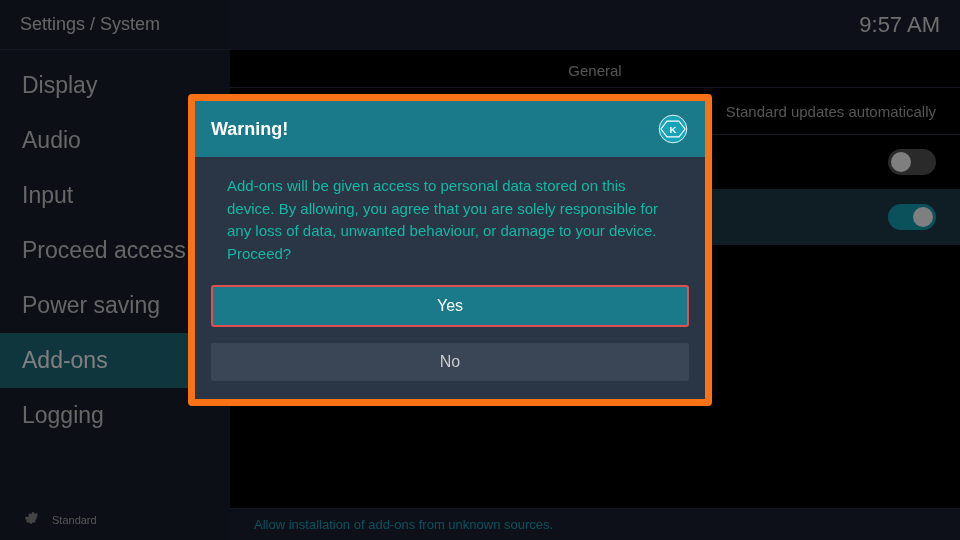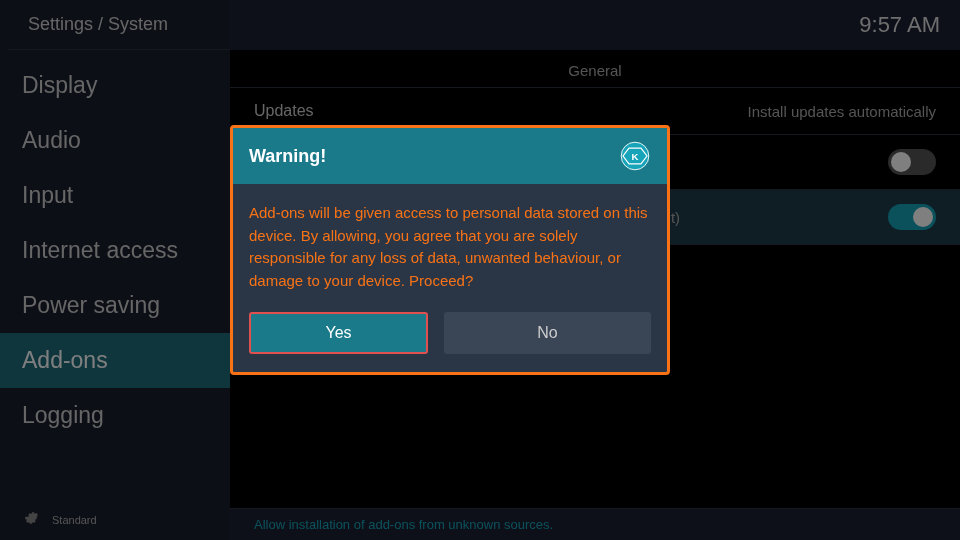--- a/index.html
+++ b/index.html
@@ -23,21 +23,20 @@
       display: flex;
       flex-direction: column;
     }
 
     .sidebar-title {
       padding: 14px 20px;
       font-size: 18px;
       color: #ccc;
       border-bottom: 1px solid #2a3040;
       background: #1a1f2e;
-      margin-left: 8px;
     }
 
     .sidebar-nav {
       flex: 1;
       display: flex;
       flex-direction: column;
       padding-top: 8px;
     }
 
     .sidebar-item {
@@ -177,22 +176,22 @@
       position: absolute;
       top: 0; left: 0; right: 0; bottom: 0;
       background: rgba(0,0,0,0.5);
       display: flex;
       align-items: center;
       justify-content: center;
     }
 
     .dialog {
       background: #2a3545;
-      border: 3px solid #f97316;
-      width: 440px;
+      border: 7px solid #f97316;
+      width: 524px;
       border-radius: 4px;
       overflow: hidden;
       position: relative;
       top: -20px;
       left: -30px;
     }
 
     .dialog-header {
       background: #1a7a8a;
       padding: 12px 16px;
@@ -214,30 +213,31 @@
       align-items: center;
       justify-content: center;
     }
 
     .kodi-logo svg {
       width: 30px;
       height: 30px;
     }
 
     .dialog-body {
-      padding: 18px 16px 20px;
+      padding: 18px 32px 20px;
       font-size: 15px;
       line-height: 1.5;
-      color: #f97316;
+      color: #14b8a6;
     }
 
     .dialog-buttons {
       display: flex;
       padding: 0 16px 18px;
       gap: 16px;
+      flex-direction: column;
     }
 
     .btn-yes {
       flex: 1;
       padding: 10px 0;
       background: #1a7a8a;
       border: 2px solid #e05050;
       color: #fff;
       font-size: 16px;
       cursor: pointer;
@@ -266,21 +266,21 @@
     <div class="sidebar-item">
       <span>Display</span>
     </div>
     <div class="sidebar-item">
       <span>Audio</span>
     </div>
     <div class="sidebar-item">
       <span>Input</span>
     </div>
     <div class="sidebar-item">
-      <span>Internet access</span>
+      <span>Proceed access</span>
     </div>
     <div class="sidebar-item">
       <span>Power saving</span>
     </div>
     <div class="sidebar-item active">
       <span>Add-ons</span>
     </div>
     <div class="sidebar-item">
       <span>Logging</span>
     </div>
@@ -299,21 +299,21 @@
 
   <div class="header">
     <span class="clock">9:57 AM</span>
   </div>
 
   <div class="content">
     <div class="section-label">General</div>
 
     <div class="settings-row">
       <span>Updates</span>
-      <span class="settings-row-value">Install updates automatically</span>
+      <span class="settings-row-value">Standard updates automatically</span>
     </div>
 
     <div class="settings-row">
       <span>Show notifications</span>
       <div class="toggle">
         <div class="toggle-knob"></div>
       </div>
     </div>
 
     <div class="settings-row highlighted">

